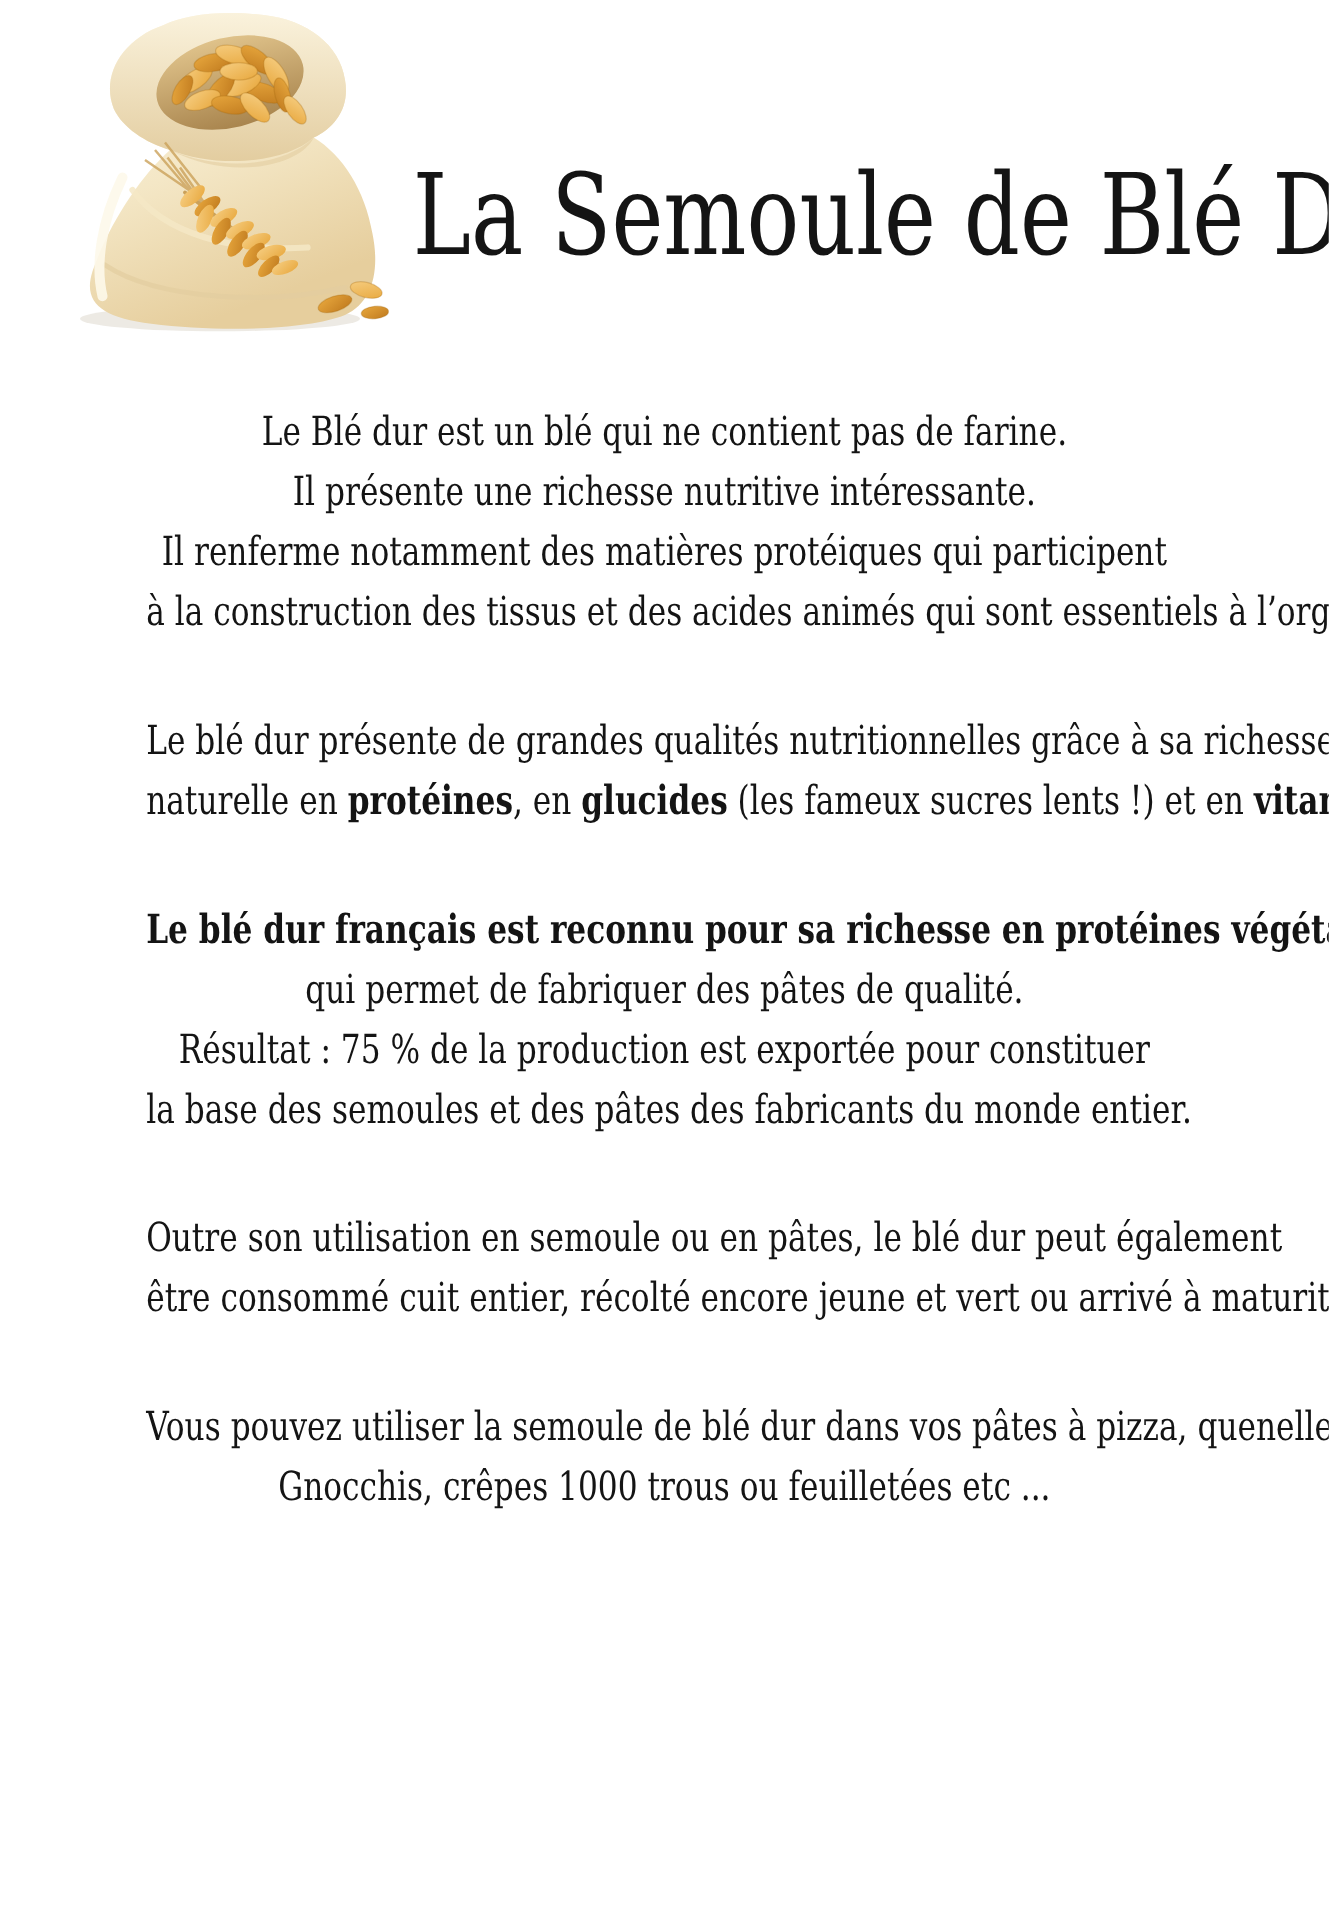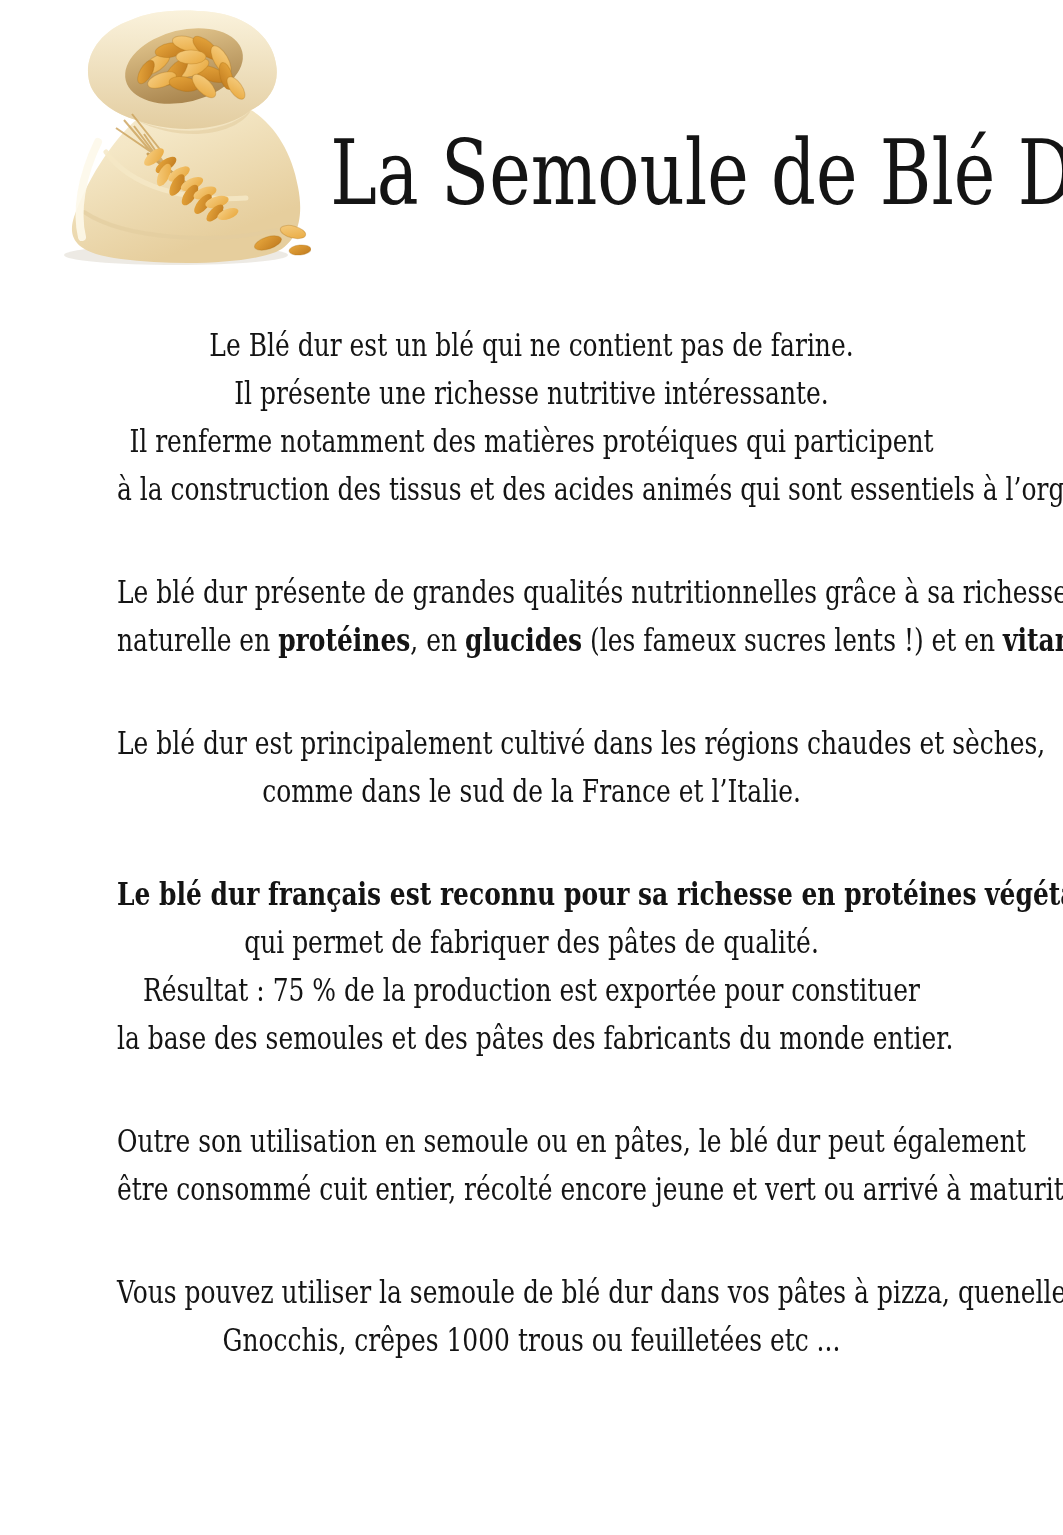--- a/index.html
+++ b/index.html
@@ -131,24 +131,20 @@
       <div class="line">à la construction des tissus et des acides animés qui sont essentiels à l’organisme.</div>
     </div>
 
     <div class="para">
       <div class="line">Le blé dur présente de grandes qualités nutritionnelles grâce à sa richesse</div>
       <div class="line">
         <span>naturelle en </span><b>protéines</b><span>, en </span><b>glucides</b><span> (les fameux sucres lents !) et en </span><b>vitamines B</b>
       </div>
     </div>
 
-    <div class="para">
-      <div class="line">Le blé dur est principalement cultivé dans les régions chaudes et sèches,</div>
-      <div class="line">comme dans le sud de la France et l’Italie.</div>
-    </div>
 
     <div class="para">
       <div class="line"><b>Le blé dur français est reconnu pour sa richesse en protéines végétales</b></div>
       <div class="line">qui permet de fabriquer des pâtes de qualité.</div>
       <div class="line">Résultat : 75 % de la production est exportée pour constituer</div>
       <div class="line">la base des semoules et des pâtes des fabricants du monde entier.</div>
     </div>
 
     <div class="para">
       <div class="line">Outre son utilisation en semoule ou en pâtes, le blé dur peut également</div>

